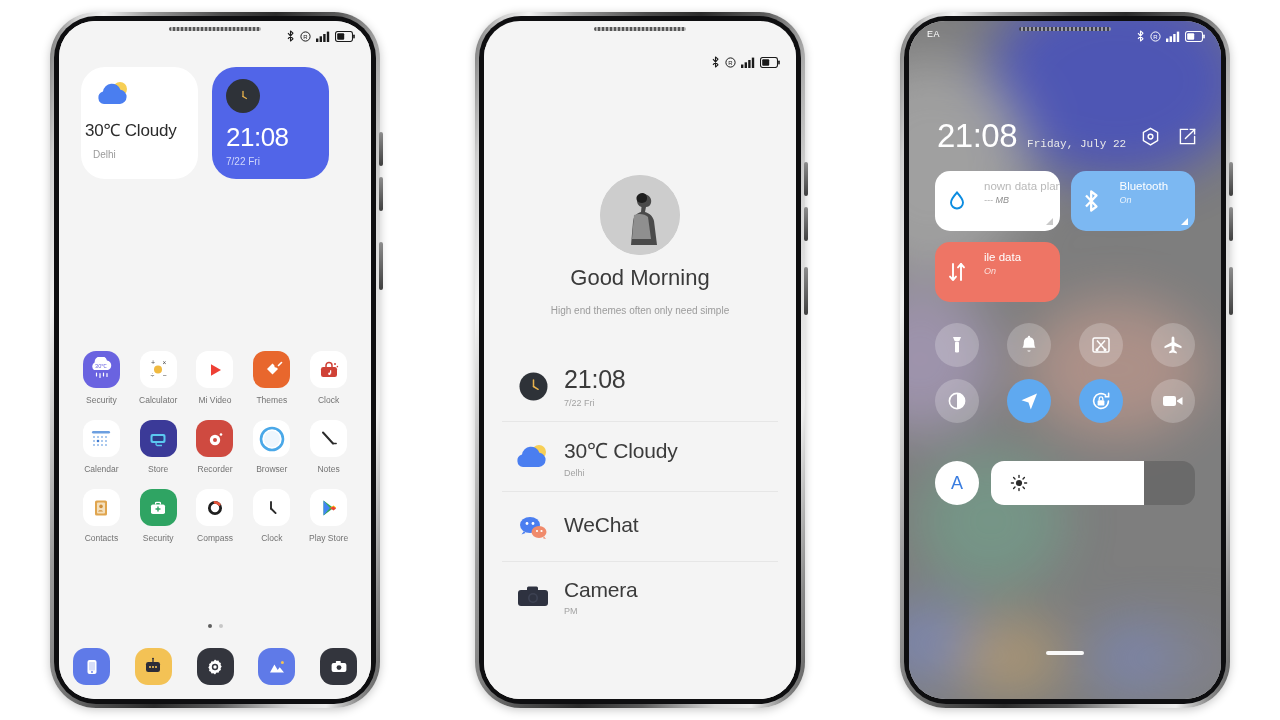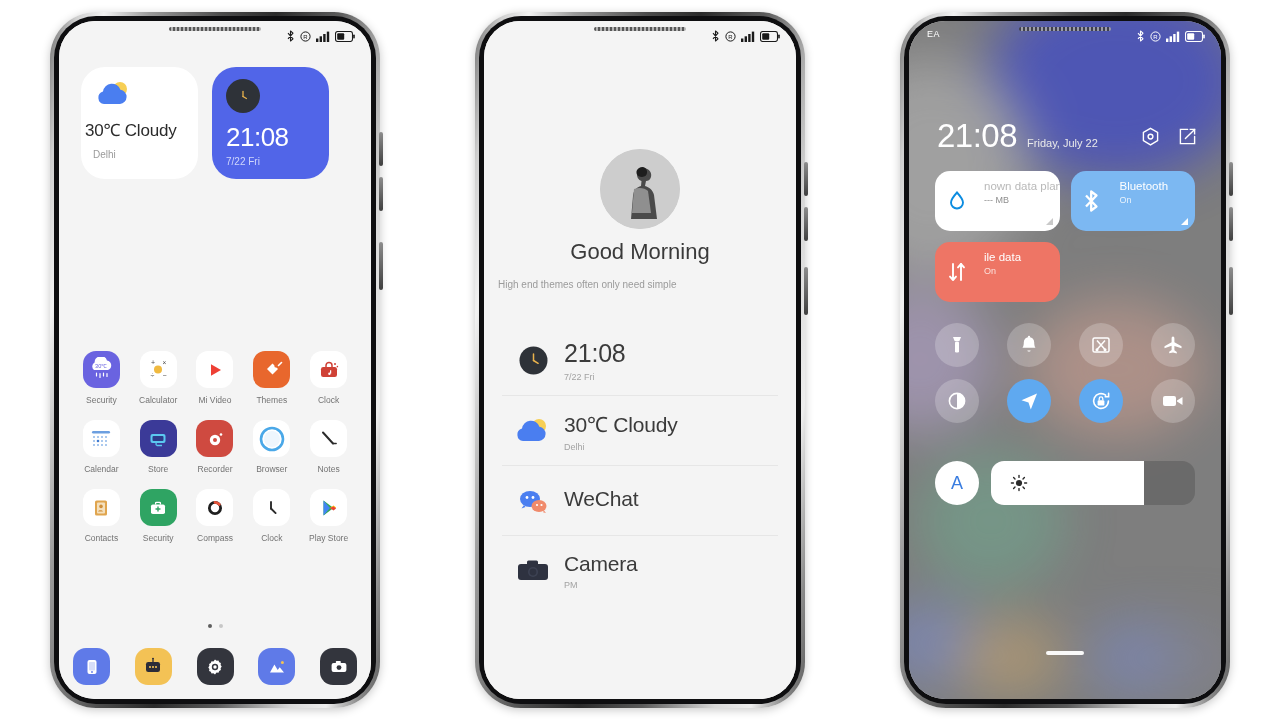--- a/index.html
+++ b/index.html
@@ -87,56 +87,56 @@
   .applabel { font-size: 8.5px; color: #737373; margin-top: 7px; white-space: nowrap; }
 
   .pagedots { position: absolute; left: 0; right: 0; top: 603px; display: flex; justify-content: center; gap: 7px; }
   .dot { width: 4px; height: 4px; border-radius: 50%; background: #5e5e5e; }
   .dot.off { background: #c7c7c7; }
 
   .dock { position: absolute; left: 14px; right: 14px; bottom: 14px; display: flex; justify-content: space-between; }
   .dockicon { width: 37px; height: 37px; border-radius: 12px; display: flex; align-items: center; justify-content: center; position: relative; }
 
   
-  .theme2 { position: absolute; inset: 0; background: #f4f4f4; }
+  .theme2 { position: absolute; inset: 0; background: #f4f4f4; margin-top: 26px; }
   .avatar {
     position: absolute; top: 128px; left: 50%; transform: translateX(-50%);
     width: 80px; height: 80px; border-radius: 50%;
     background: radial-gradient(circle at 50% 40%, #e2e2e2, #c6c6c6);
     overflow: hidden;
   }
   .greet { position: absolute; top: 218px; left: 0; right: 0; text-align: center; font-size: 22px; color: #3a3a3a; }
   .subtitle {
-    position: absolute; top: 258px; left: 14px; right: 14px; 
+    position: absolute; top: 258px; left: 14px; right: 14px; text-align: center;
     font-size: 10px; color: #9b9b9b; white-space: nowrap; overflow: hidden;
   }
   .rowlist { position: absolute; top: 305px; left: 18px; right: 18px; }
   .lrow { display: flex; align-items: center; height: 70px; border-bottom: 1px solid #e6e6e6; }
   .lrow:last-child { border-bottom: none; }
   .lico { width: 62px; display: flex; align-items: center; justify-content: center; flex: none; }
   .ltxt { flex: 1; }
   .ltitle { font-size: 21px; color: #3b3b3b; letter-spacing: -.2px; }
   .lsub { font-size: 9px; color: #a3a3a3; margin-top: 4px; }
 
   
   .cc { position: absolute; inset: 0; overflow: hidden; background: #737373; }
   .cc-bg { position: absolute; inset: -40px; filter: blur(26px); opacity: .95; }
   .blob { position: absolute; border-radius: 50%; }
   .cc-veil { position: absolute; inset: 0; background: rgba(150,150,150,.32); }
   .cc-time { position: absolute; left: 28px; top: 96px; display: flex; align-items: baseline; gap: 10px; }
   .cc-time .hh { font-size: 33px; color: #fff; font-weight: 300; letter-spacing: -.5px; }
-  .cc-time .dd { font-size: 11px; color: #eaeaea; }
+  .cc-time .dd { font-size: 11px; color: #eaeaea; font-family: Liberation Mono, monospace; }
   .cc-actions { position: absolute; right: 24px; top: 106px; display: flex; gap: 18px; }
 
   .tiles { position: absolute; left: 26px; right: 26px; top: 150px; display: grid; grid-template-columns: 1fr 1fr; gap: 11px; }
   .tile { height: 60px; border-radius: 15px; position: relative; padding: 9px 11px; overflow: hidden; }
   .tile .t-ico { position: absolute; left: 12px; top: 50%; transform: translateY(-50%); }
   .tile .t-body { margin-left: 38px; }
   .tile .t-title { font-size: 11.5px; white-space: nowrap; }
-  .tile .t-sub { font-size: 9px; margin-top: 3px; }
+  .tile .t-sub { font-size: 9px; margin-top: 3px; font-style: italic; }
   .t-corner { position: absolute; right: 7px; bottom: 6px; width: 0; height: 0; border-style: solid; border-width: 0 0 7px 7px; }
 
   .togglerows { position: absolute; left: 26px; right: 26px; top: 302px; }
   .togglerow { display: flex; justify-content: space-between; margin-bottom: 12px; }
   .tog { width: 44px; height: 44px; border-radius: 50%; display: flex; align-items: center; justify-content: center; background: rgba(255,255,255,.22); }
   .tog.on { background: #5fa9f0; }
   .bright { position: absolute; left: 26px; right: 26px; top: 440px; display: flex; gap: 12px; align-items: center; }
   .autobtn { width: 44px; height: 44px; border-radius: 50%; background: #fff; display: flex; align-items: center; justify-content: center; font-size: 18px; color: #3a7de0; }
   .slider { flex: 1; height: 44px; border-radius: 13px; background: rgba(90,90,90,.55); position: relative; overflow: hidden; }
   .slider .fill { position: absolute; left: 0; top: 0; bottom: 0; background: #fff; }

